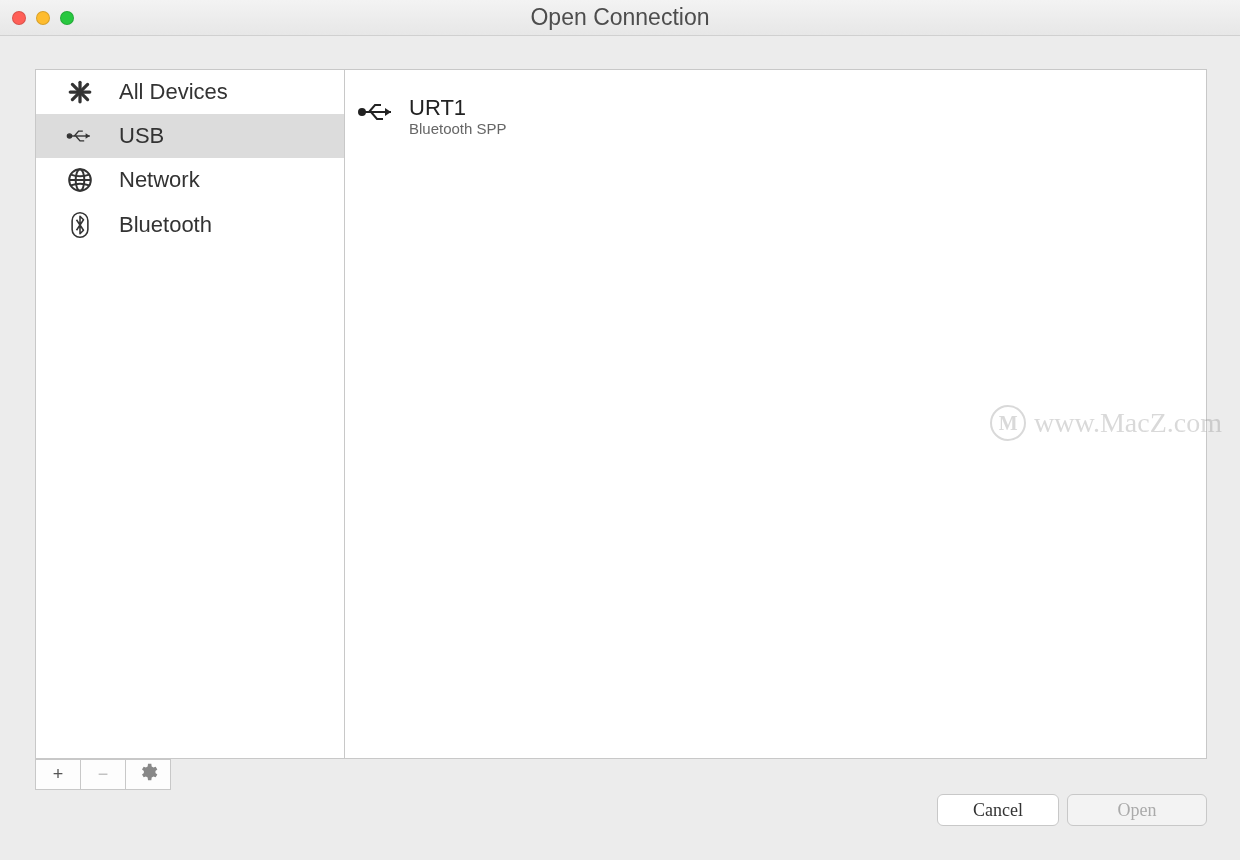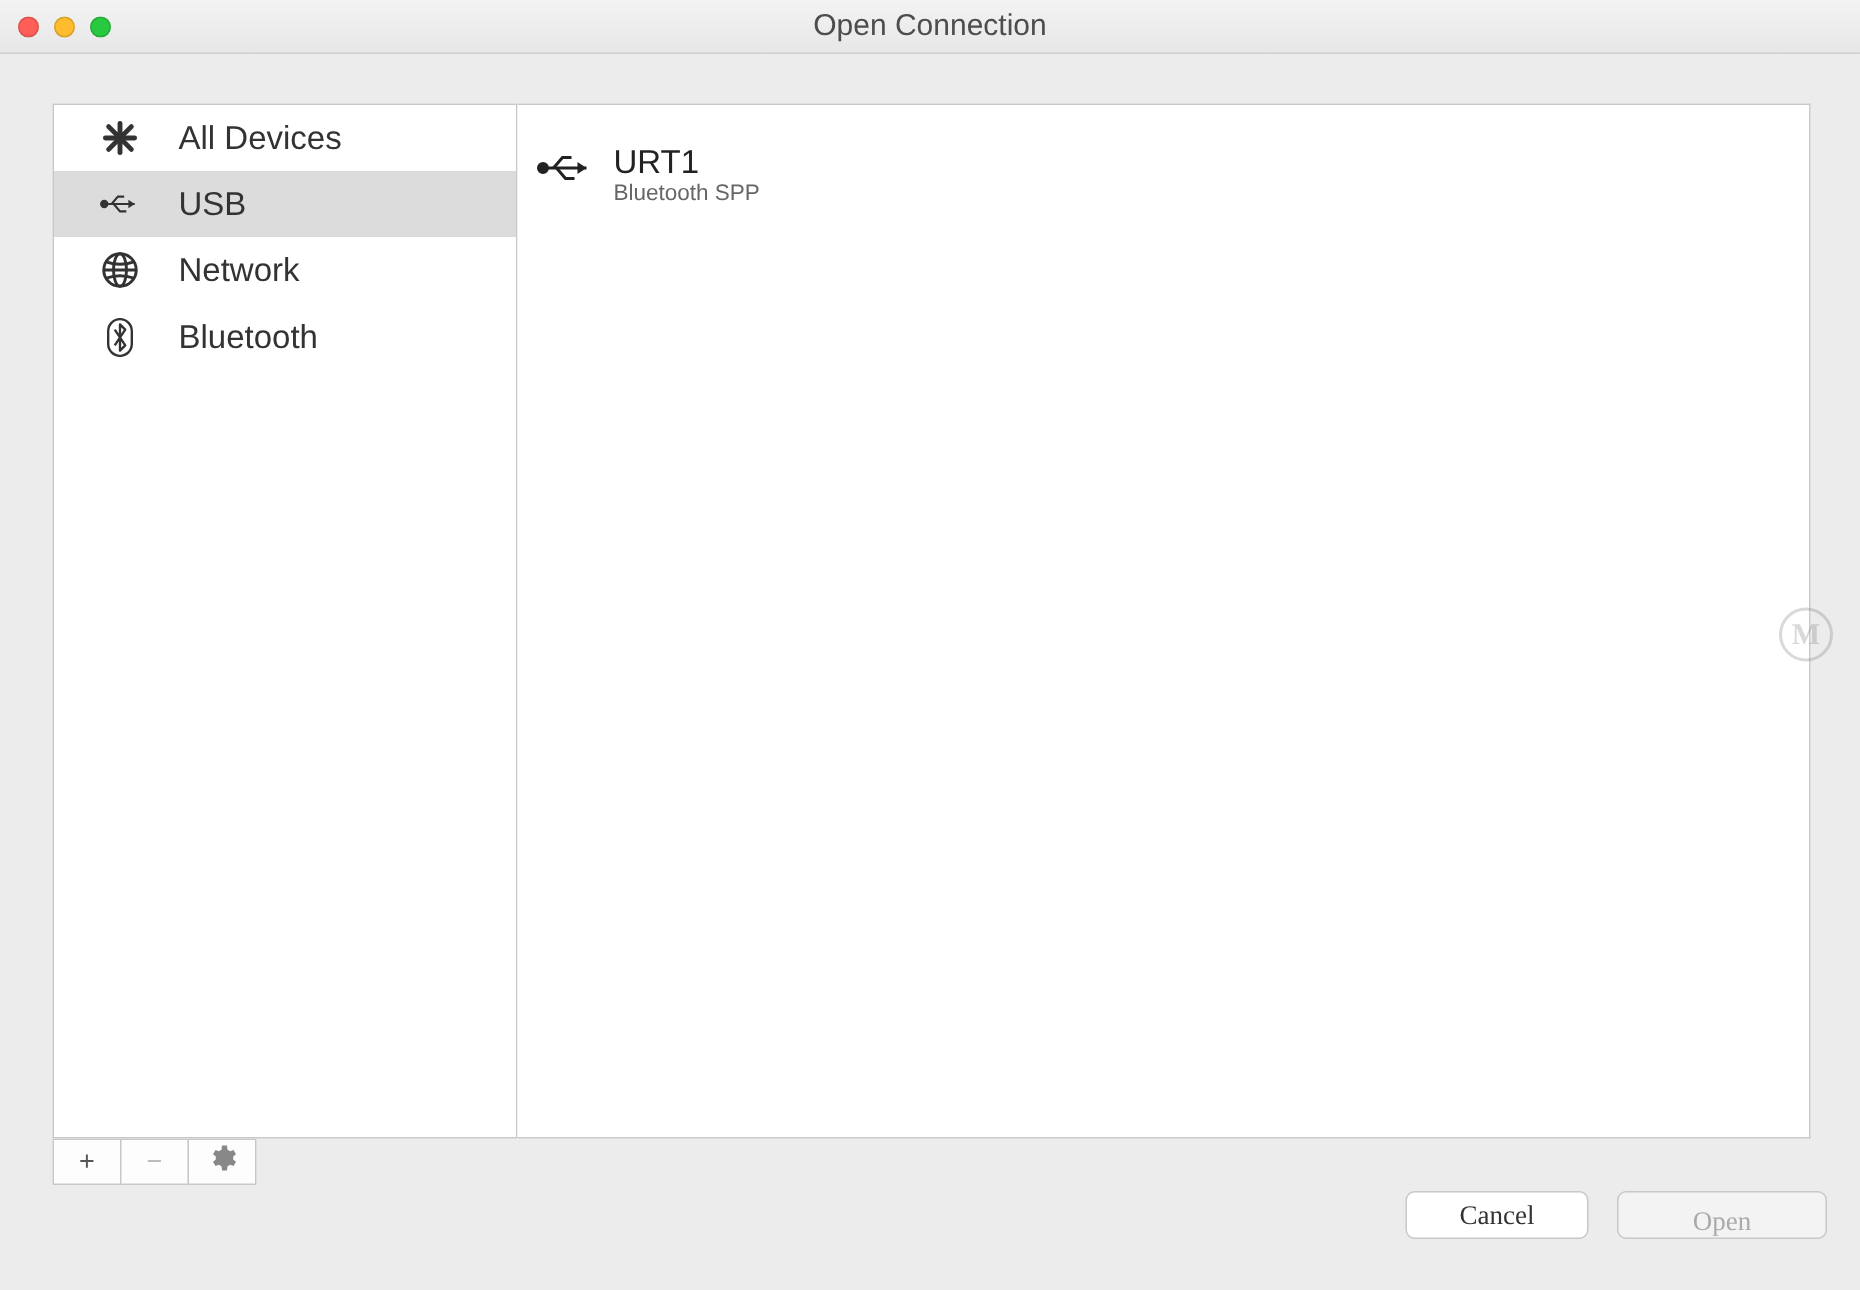--- a/index.html
+++ b/index.html
@@ -18,21 +18,21 @@
   }
   .traffic-lights {
     position: absolute;
     left: 12px; top: 0; bottom: 0;
     display: flex; align-items: center; gap: 10px;
   }
   .tl { width: 14px; height: 14px; border-radius: 50%; border: 0.5px solid rgba(0,0,0,.15); }
   .tl.red { background: #ff5f57; }
   .tl.yellow { background: #febc2e; }
   .tl.green { background: #28c840; }
-  .title-text { font-size: 20px; color: #4d4d4d; }
+  .title-text { font-size: 23px; color: #4d4d4d; }
 
   
   .panel-wrap {
     position: absolute;
     left: 35px; right: 33px; top: 69px; bottom: 101px;
     display: flex;
   }
   .sidebar {
     width: 310px;
     background: #fff;
@@ -96,21 +96,21 @@
     border-radius: 6px;
     border: 1px solid #c8c8c8;
     background: #fff;
     font-size: 18px;
     display: flex; align-items: center; justify-content: center;
     color: #333;
     font-family: Liberation Serif, serif;
   }
   .footer-btn.disabled { color: #aaa; background: #f3f3f3; }
   .btn-cancel { right: 181px; width: 122px; }
-  .btn-open { right: 22px; align-items: flex-end; }
+  .btn-open { right: 33px; }
 
   
   .watermark {
     position: absolute;
     right: 18px; top: 405px;
     color: rgba(120,120,120,.28);
     font-family: Georgia, "Times New Roman", serif;
     font-size: 28px;
     display: flex; align-items: center; gap: 8px;
     pointer-events: none;
@@ -224,13 +224,14 @@
 
 <div class="footer-btn btn-cancel">
   <span>Cancel</span>
 </div>
 <div class="footer-btn btn-open disabled">
   <span>Open</span>
 </div>
 
 <div class="watermark">
   <span class="watermark-badge">M</span>
+  <span>www.MacZ.com</span>
 </div>
 
 </body></html>

